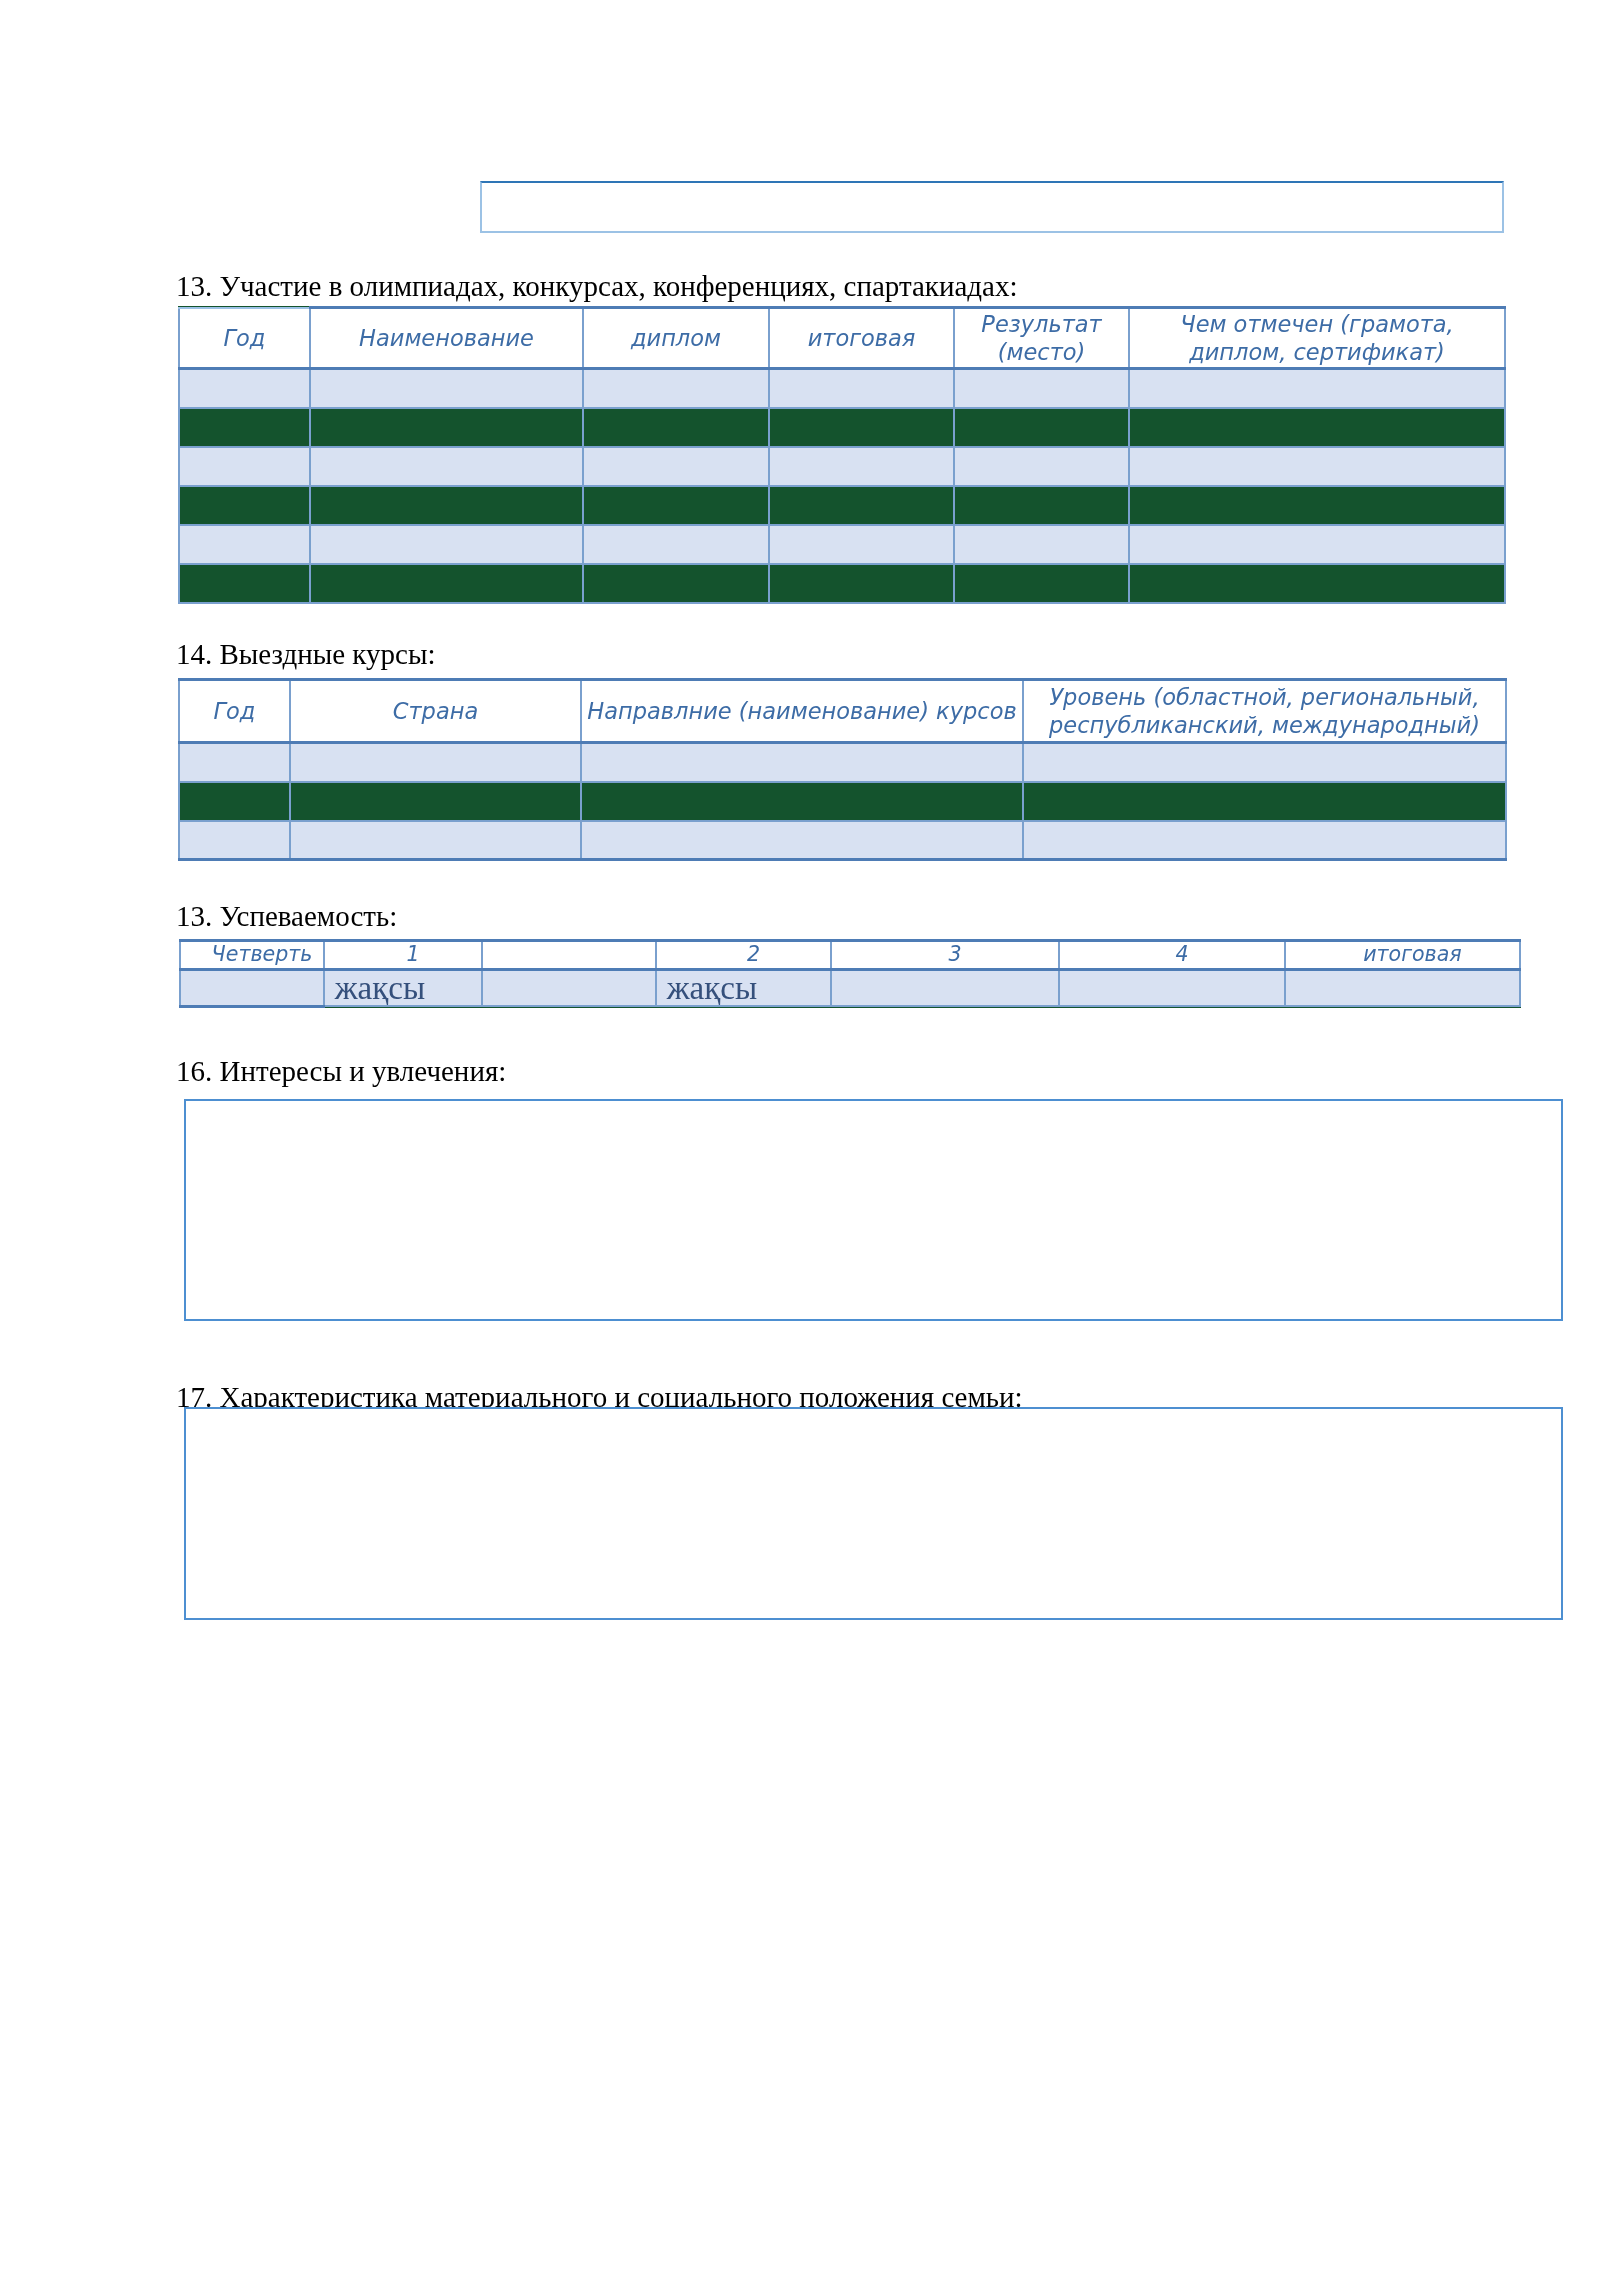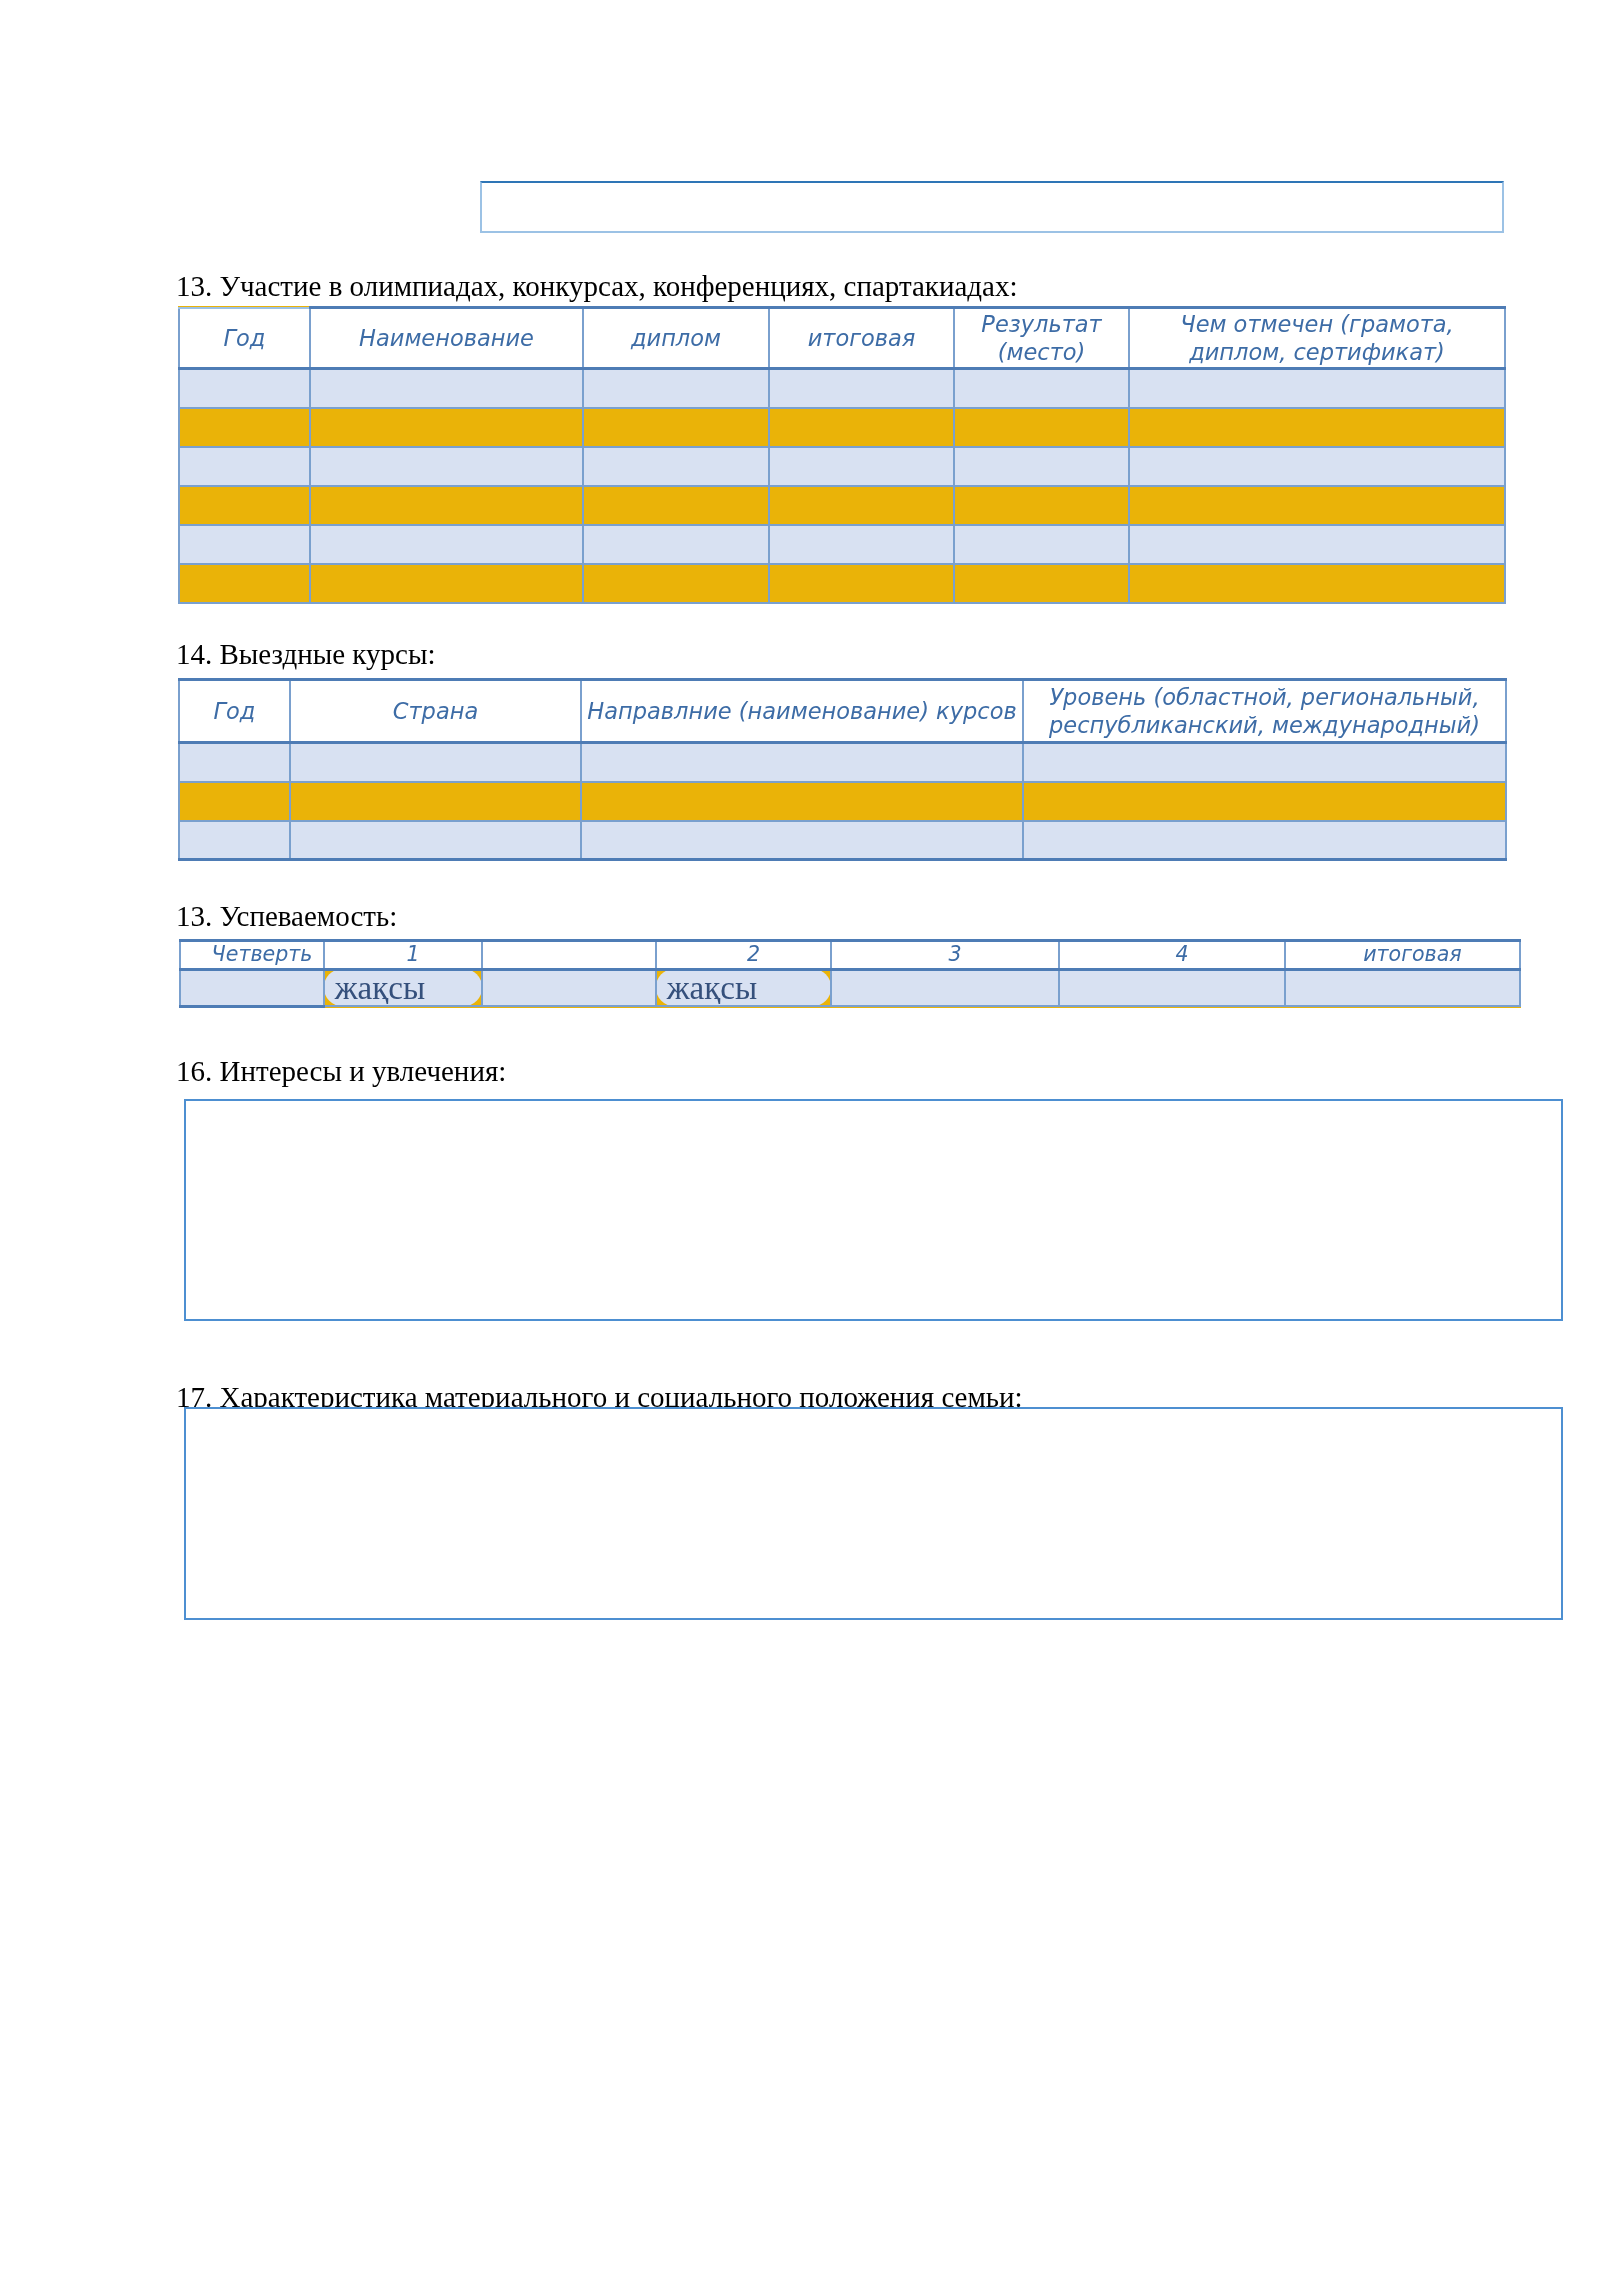--- a/index.html
+++ b/index.html
@@ -26,21 +26,21 @@
     font-family:"Liberation Serif", serif;
     font-size:29px; line-height:1.15; color:#000000;
     white-space:nowrap;
   }
 
   
   .wtable {
     position:absolute;
     border-collapse:collapse;
     table-layout:fixed;
-    background:#eab308;
+    background:#14532d;
   }
   .wtable th, .wtable td {
     border:2px solid #7AA0CE;
     padding:0; margin:0;
     overflow:hidden;
   }
   .wtable th {
     font-family:"DejaVu Sans", sans-serif;
     font-style:italic; font-weight:normal;
     color:#3D6CA6; font-size:22.5px; line-height:1.25;
@@ -57,21 +57,21 @@
   #t14 thead th { border-top:3.9px solid #4E7CB5; border-bottom:3.9px solid #4E7CB5; }
   #t14 tbody tr:last-child td { border-bottom:3.9px solid #4E7CB5; }
 
   
   #t15 thead th { border-top:3.9px solid #4E7CB5; border-bottom:3.9px solid #4E7CB5; font-size:20.6px;padding-left:20px; }
   #t15 tbody td:first-child { border-bottom:3.9px solid #4E7CB5; }
   #t15 tbody td.grade {
     font-family:"Liberation Serif", serif;
     font-size:33px; color:#35507C;
     text-align:left; padding-left:9.8px;
-    vertical-align:middle; line-height:1.05;border-radius:18px;
+    vertical-align:middle; line-height:1.05;
   }
 
   
   .bigbox {
     position:absolute; left:184px; width:1379px;
     box-sizing:border-box;
     border:2px solid #4D8FD1;
     background:#ffffff;
   }
 </style>

